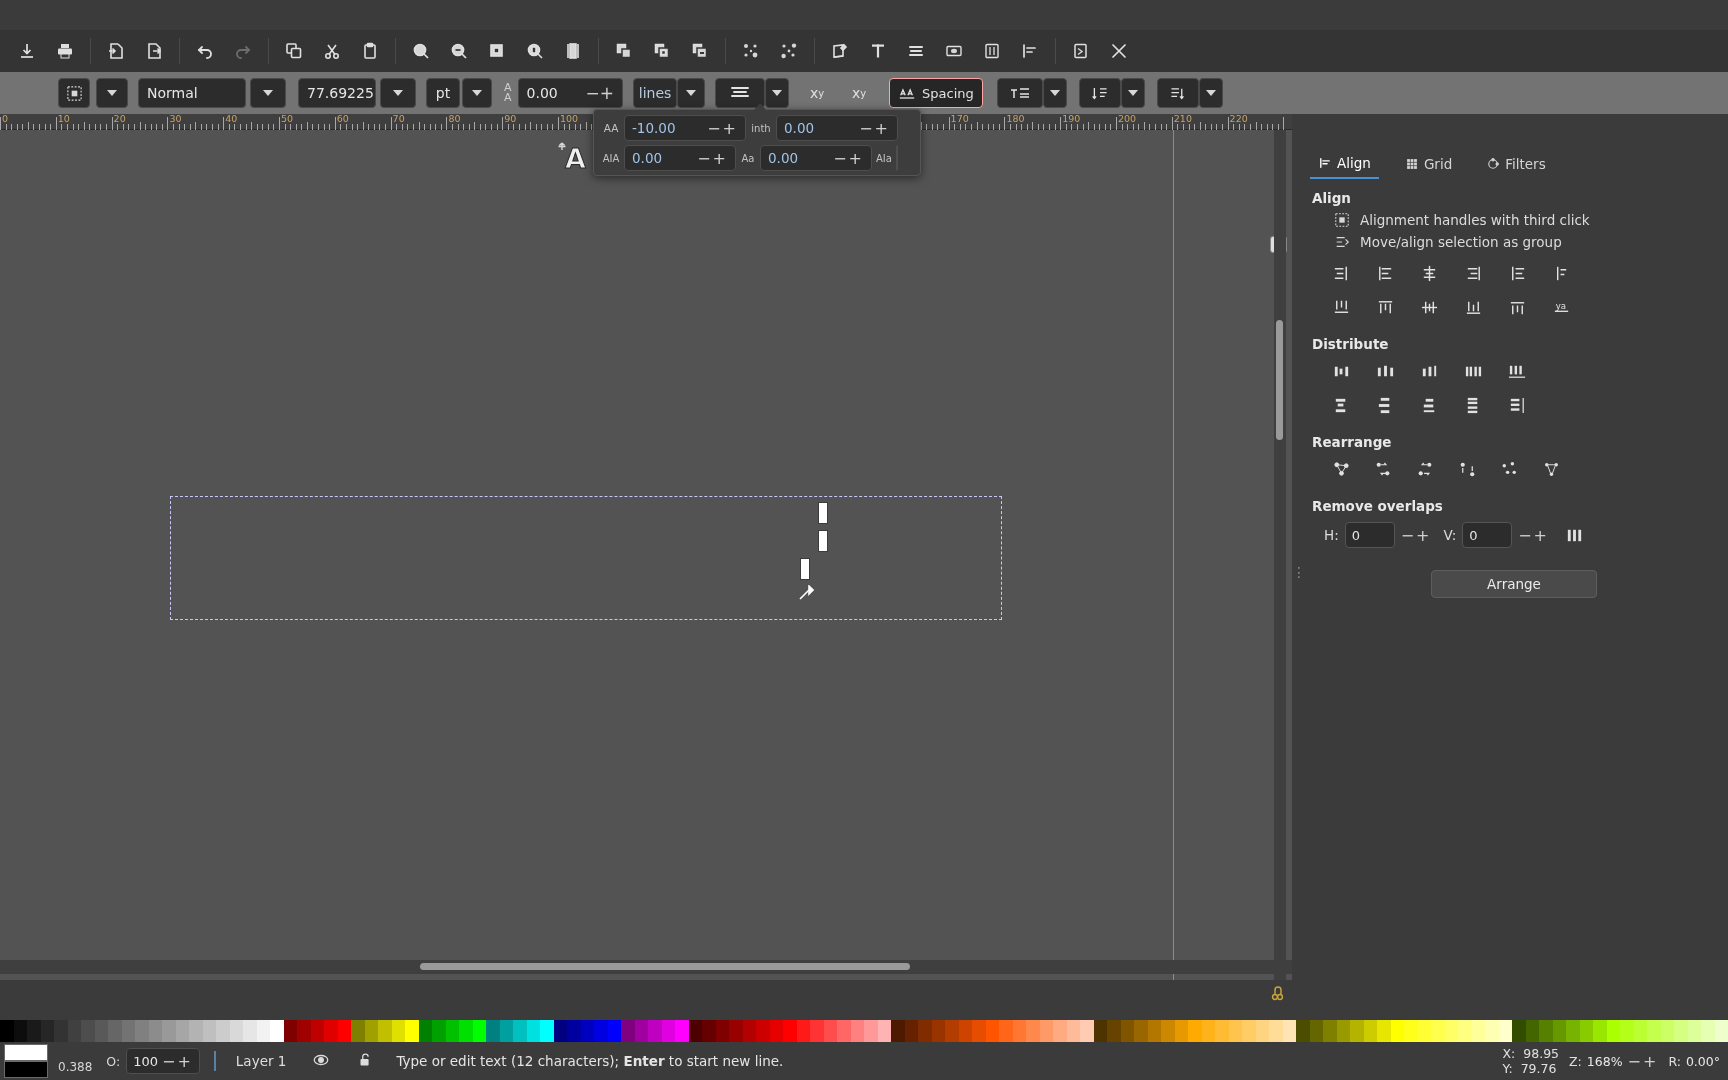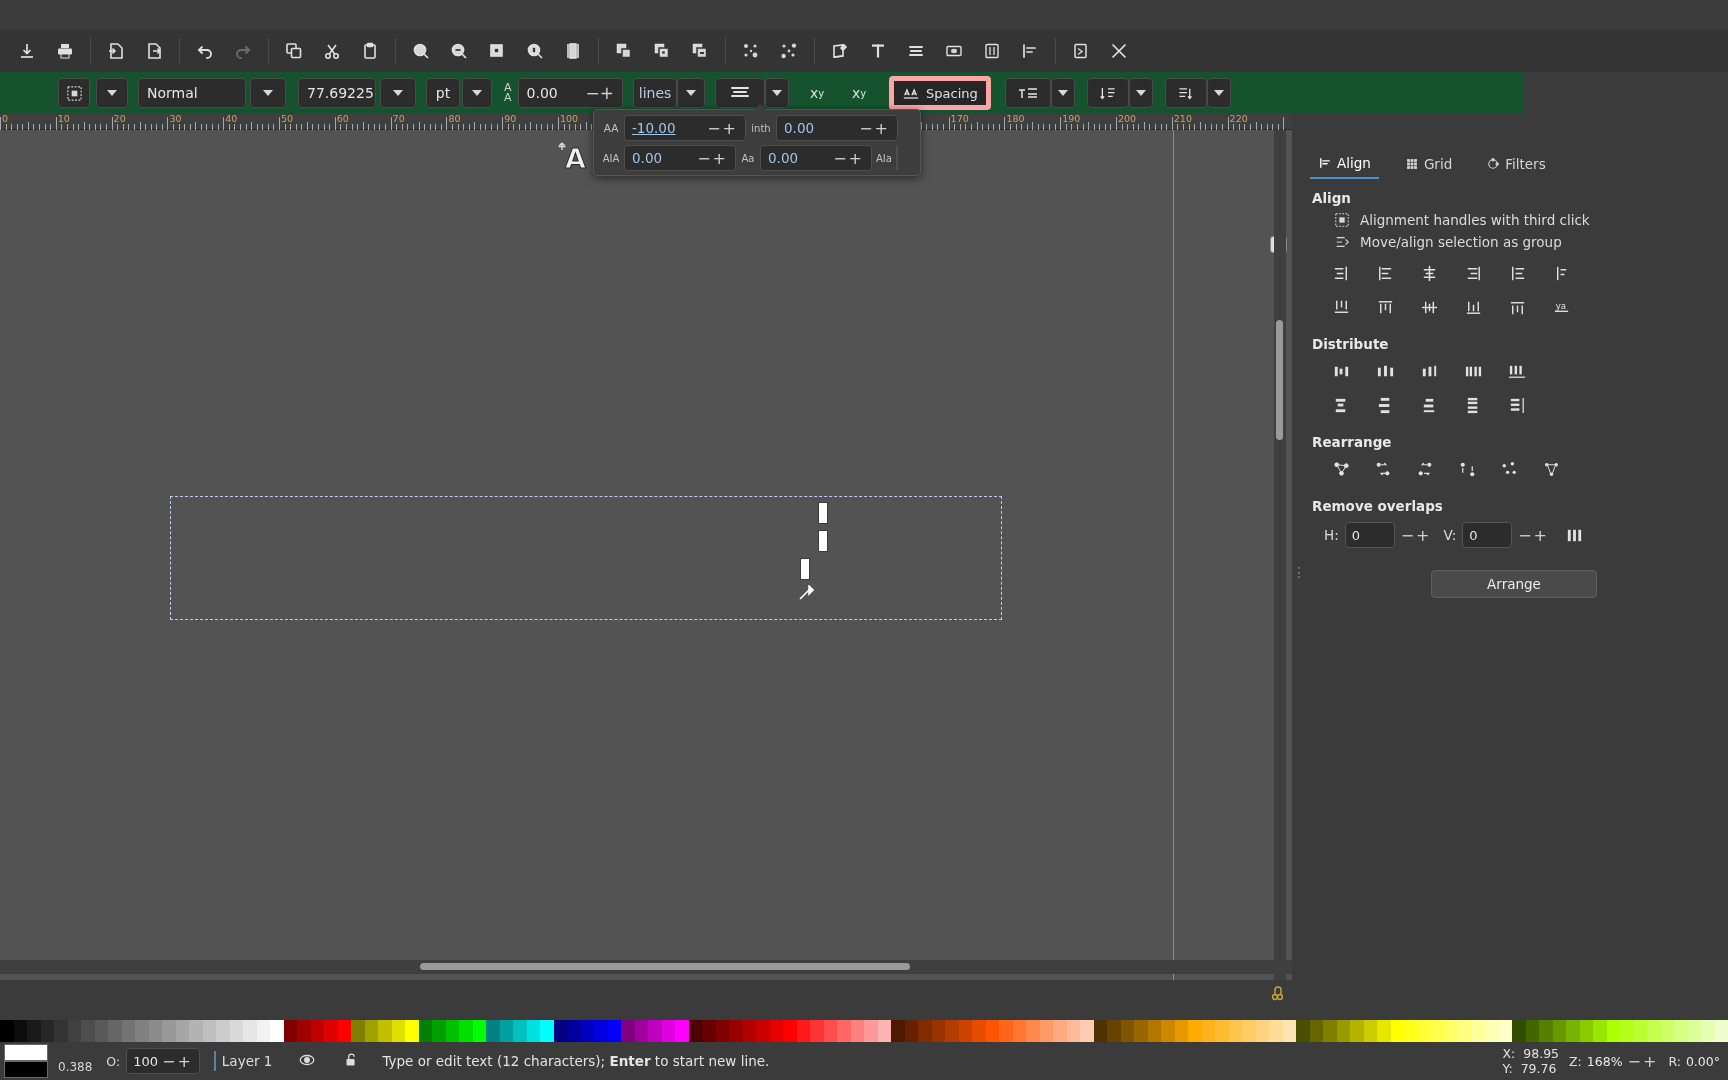--- a/index.html
+++ b/index.html
@@ -36,42 +36,42 @@
     width: 38px; height: 34px;
     display: flex; align-items: center; justify-content: center;
     color: #e0e0e0;
   }
   .tbtn.dim { color: #6d6d6d; }
   .tsep { width: 1px; height: 26px; background: #4a4a4a; margin: 0 6px; }
   .tbtn svg { display:block; }
 
   
   .texttoolbar {
-    position: absolute; top: 72px; left: 0; width: 1524px; height: 42px;
-    background: #14532d;
+    position: absolute; top: 72px; left: 0; width: 1728px; height: 42px;
+    background: #737373;
     display: flex; align-items: center; gap: 0px;
     padding-left: 58px;
   }
   .ctrl {
     background: #2c2c2c; border: 1px solid #4a4a4a; border-radius: 4px;
     height: 28px; display: flex; align-items: center;
     color: #dcdcdc; font-size: 13.5px;
   }
   .arrow-dn { width:0;height:0;border-left:5px solid transparent;border-right:5px solid transparent;border-top:6px solid #d8d8d8; }
   .txtfield {
     background: #2c2c2c; border: 1px solid #4a4a4a; border-radius: 4px;
     height: 30px; display:flex; align-items:center; padding: 0 8px;
     color: #e6e6e6; font-size: 14px;
   }
   .spin { display:flex; align-items:center; color:#cfcfcf; font-size:17px; gap:3px; padding-right:6px; }
   .iconbtn {
     height: 30px; min-width: 32px; display:flex; align-items:center; justify-content:center;
     color:#e0e0e0; padding: 0 4px;
   }
-  .iconbtn.active { background:#262626; border:5px solid #fca5a5; border-radius:4px; padding:12px 8px; }
+  .iconbtn.active { background:#262626; border:1px solid #fca5a5; border-radius:4px; padding:12px 8px; }
   .sup { font-size:14px; }
   .sup sup, .sup sub { font-size: 10px; }
 
   
   .ruler-h {
     position:absolute; top:114px; left:0; width:1292px; height:16px;
     background:#3f3f3f; border-bottom:1px solid #2a2a2a;
     overflow:hidden;
   }
 
@@ -201,21 +201,21 @@
   .swatches { position:relative; width:48px; height:34px; margin-left:4px; }
   .sw-fill { position:absolute; left:0; top:0; width:44px; height:17px; background:#ffffff; border:1px solid #6a6a6a;}
   .sw-stroke { position:absolute; left:0; top:17px; width:44px; height:17px; background:#000000; border:1px solid #6a6a6a;}
   .strokew { font-size:12px; color:#d6d6d6; margin-left:6px; margin-top:12px; }
   .opac { display:flex; align-items:center; gap:6px; margin-left:14px; font-size:12.5px; color:#d8d8d8; }
   .opacbox {
     background:#2c2c2c; border:1px solid #4e4e4e; border-radius:4px;
     height:26px; display:flex; align-items:center; padding:0 6px; gap:4px;
     color:#e6e6e6; font-size:13px;
   }
-  .layerbar { display:flex; align-items:center; gap:26px; margin-left:6px; font-size:13.5px; color:#dedede; }
+  .layerbar { display:flex; align-items:center; gap:26px; margin-left:20px; font-size:13.5px; color:#dedede; }
   .statusmsg { margin-left:22px; font-size:13.5px; color:#e4e4e4; }
   .statusmsg b { font-weight:bold; }
   .coords {
     position:absolute; right:8px; top:0px; height:38px;
     display:flex; align-items:center; gap:10px; font-size:12.5px; color:#e0e0e0;
   }
   .xy { display:flex; flex-direction:column; line-height:15px; }
   .xy span { white-space:nowrap; }
   .zoomwrap { display:flex; align-items:center; gap:5px; }
   .zoomfield { color:#e8e8e8; font-size:12.5px; }
@@ -802,21 +802,21 @@
   </div>
 
   <div style="position:absolute;left:593px;top:109px;width:328px;height:67px;background:#3d3d3d;border:1px solid #555;border-radius:4px;box-shadow:0 2px 8px rgba(0,0,0,.5);">
     <div style="position:absolute;left:160px;top:-7px;width:12px;height:7px;overflow:hidden;">
       <div style="width:0;height:0;border-left:6px solid transparent;border-right:6px solid transparent;border-bottom:7px solid #3d3d3d;"></div>
     </div>
 
     <div style="position:absolute;left:6px;top:5px;display:flex;align-items:center;gap:2px;">
       <span style="width:22px;text-align:center;font-size:10.5px;color:#c2c2c2;">AA</span>
       <div style="background:#2c2c2c;border:1px solid #4e4e4e;border-radius:4px;height:26px;width:122px;display:flex;align-items:center;justify-content:space-between;padding:0 7px;">
-        <span style="color:#9fc4e8;font-size:13.5px;text-decoration:underline;">-10.00</span>
+        <span style="color:#9fc4e8;font-size:13.5px;">-10.00</span>
         <span class="minus-plus">−+</span>
       </div>
       <span style="width:26px;text-align:center;font-size:10px;color:#c2c2c2;">inth</span>
       <div style="background:#2c2c2c;border:1px solid #4e4e4e;border-radius:4px;height:26px;width:122px;display:flex;align-items:center;justify-content:space-between;padding:0 7px;">
         <span style="color:#9fc4e8;font-size:13.5px;">0.00</span>
         <span class="minus-plus">−+</span>
       </div>
     </div>
 
     <div style="position:absolute;left:6px;top:35px;display:flex;align-items:center;gap:2px;">

